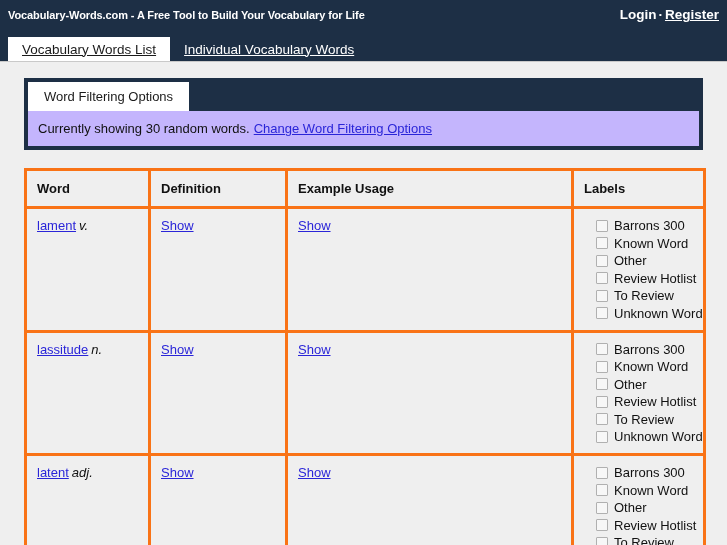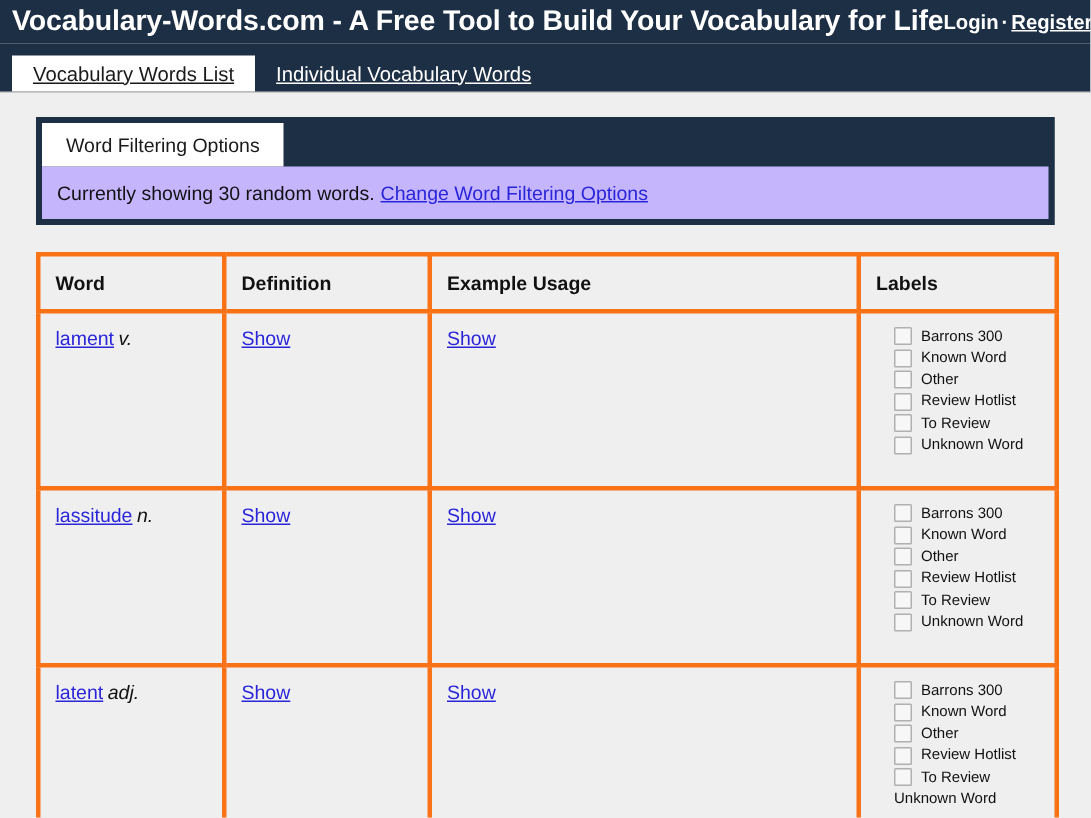--- a/index.html
+++ b/index.html
@@ -21,21 +21,21 @@
   .topbar {
     background: #1d2f45;
     height: 29px;
     display: flex;
     align-items: center;
     justify-content: space-between;
     padding: 0 8px 0 8px;
   }
   .site-title {
     color: #ffffff;
-    font-size: 19px;
+    font-size: 11px;
     font-weight: bold;
     letter-spacing: -0.1px;
     white-space: nowrap;
   }
   .account-links {
     color: #ffffff;
     font-size: 13.5px;
     font-weight: bold;
     white-space: nowrap;
   }
@@ -155,21 +155,21 @@
   .labels-list {
     display: flex;
     flex-direction: column;
     gap: 2.5px;
     padding-left: 12px;
   }
   .label-row {
     display: flex;
     align-items: center;
     gap: 6px;
-    font-size: 10px;
+    font-size: 13px;
     white-space: nowrap;
   }
   .cbx {
     width: 12px;
     height: 12px;
     border: 1px solid #b0b0b0;
     background: #f7f7f7;
     display: inline-block;
     flex: none;
     border-radius: 1px;

